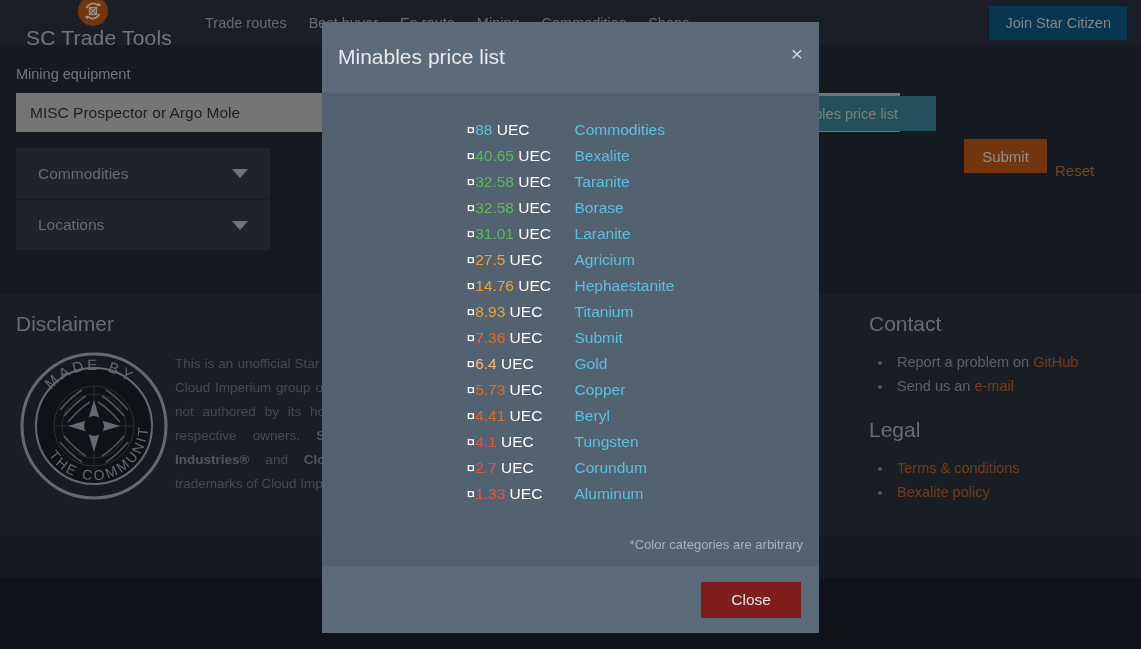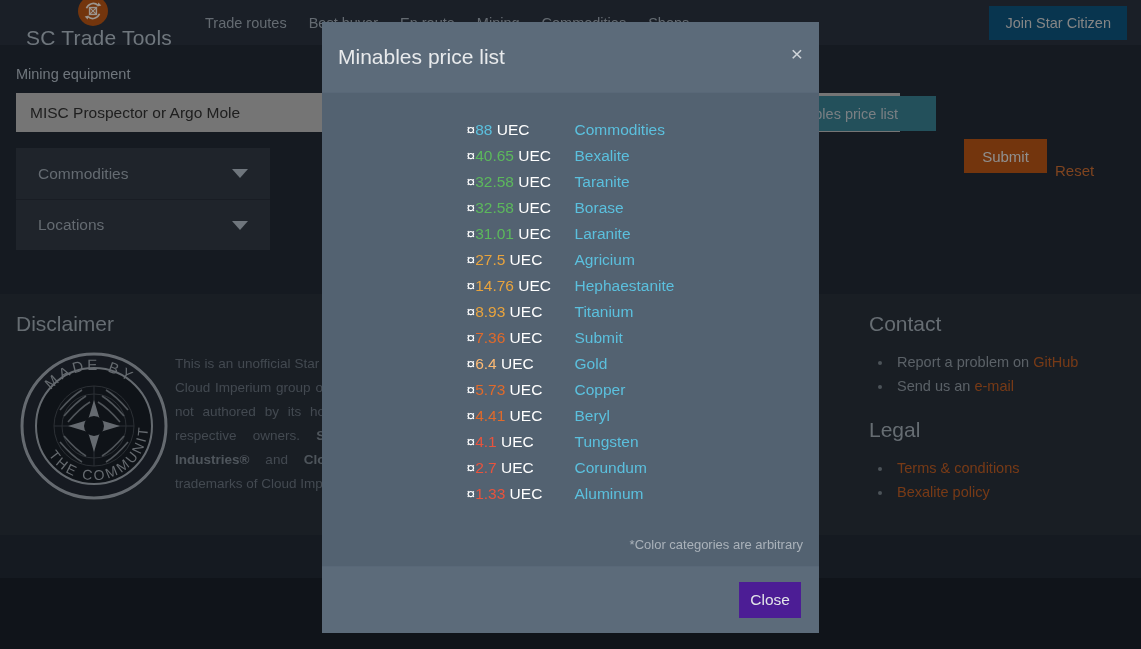--- a/index.html
+++ b/index.html
@@ -165,23 +165,23 @@
     position: absolute; right: 16px; bottom: 14px;
     color: #aab2ba; font-size: 13px;
   }
   .modal-footer {
     height: 67px; background: #5c6b7a;
     border-top: 1px solid #596878;
     display: flex; align-items: center; justify-content: flex-end;
     padding-right: 18px;
   }
   .close-btn {
-    background: #4c1d95; color: #e3e6e9;
+    background: #7f1d1d; color: #e3e6e9;
     border: none; font-size: 15.5px;
-    padding: 9px 11px; cursor: pointer;
+    padding: 9px 30px; cursor: pointer;
     font-family: "Liberation Sans", sans-serif;
   }
 </style>
 </head>
 <body>
 
 <div class="page">
 
   <div class="navbar">
     <div class="brand">

